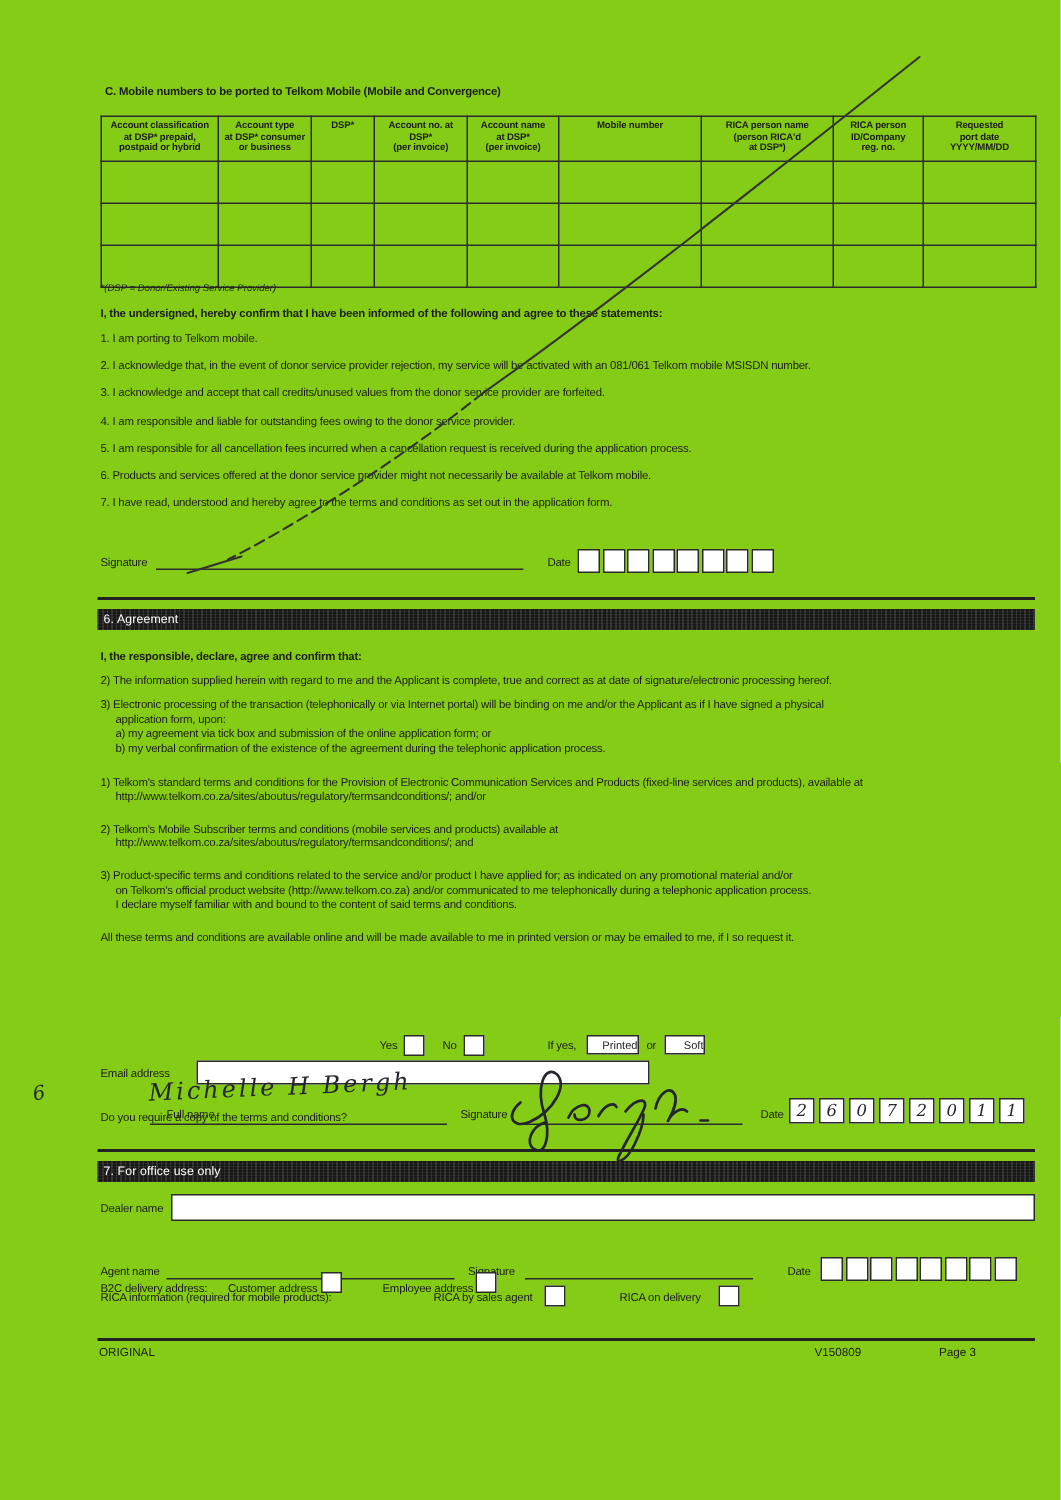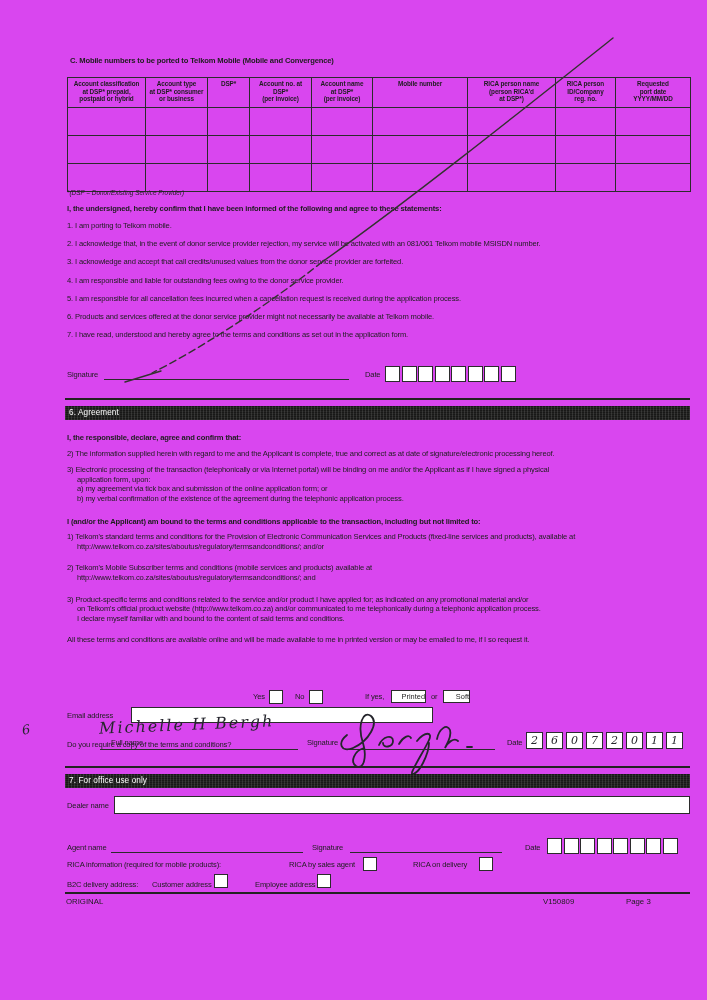--- a/index.html
+++ b/index.html
@@ -1,16 +1,16 @@
 <!DOCTYPE html>
 <html><head>
 <meta charset="utf-8">
 <style>
   html,body{margin:0;padding:0;background:#e8e8e8;}
-  .page{position:relative;width:707px;height:1000px;margin:0 auto;background:#d946ef;
+  .page{position:relative;width:707px;height:1000px;margin:0 auto;background:#84cc16;
         font-family:"Liberation Sans",sans-serif;color:#1d1d1d;overflow:hidden;}
   .abs{position:absolute;}
   .t{font-size:7.6px;letter-spacing:-0.15px;line-height:9.6px;}
   .b{font-weight:bold;}
   .it{font-style:italic;}
   .clause{white-space:pre-line;padding-left:10px;text-indent:-10px;margin-bottom:7px;}
   .bclause{white-space:pre-line;padding-left:10px;text-indent:-10px;margin-bottom:12px;}
   .bar{height:14px;background:#181817;
        background-image:repeating-linear-gradient(90deg,rgba(255,255,255,0.10) 0 1px,transparent 1px 3px),
                         repeating-linear-gradient(0deg,rgba(255,255,255,0.05) 0 1px,transparent 1px 2px);
@@ -146,21 +146,20 @@
   <div class="abs rule" style="left:65px;top:398px;width:625px;"></div>
   <div class="abs bar" style="left:65px;top:406px;width:621px;">6. Agreement</div>
 
   <div class="abs" style="left:67px;top:433px;width:623px;">
     <div class="t b" style="margin-bottom:6px;">I, the responsible, declare, agree and confirm that:</div>
     <div class="t clause">2) The information supplied herein with regard to me and the Applicant is complete, true and correct as at date of signature/electronic processing hereof.</div>
     <div class="t clause" style="margin-bottom:13px;">3) Electronic processing of the transaction (telephonically or via Internet portal) will be binding on me and/or the Applicant as if I have signed a physical
 application form, upon:
 a) my agreement via tick box and submission of the online application form; or
 b) my verbal confirmation of the existence of the agreement during the telephonic application process.</div>
-    <div class="t b" style="margin-bottom:6px;">I (and/or the Applicant) am bound to the terms and conditions applicable to the transaction, including but not limited to:</div>
     <div class="t bclause">1) Telkom's standard terms and conditions for the Provision of Electronic Communication Services and Products (fixed-line services and products), available at
 http://www.telkom.co.za/sites/aboutus/regulatory/termsandconditions/; and/or</div>
     <div class="t bclause">2) Telkom's Mobile Subscriber terms and conditions (mobile services and products) available at
 http://www.telkom.co.za/sites/aboutus/regulatory/termsandconditions/; and</div>
     <div class="t bclause">3) Product-specific terms and conditions related to the service and/or product I have applied for; as indicated on any promotional material and/or
 on Telkom's official product website (http://www.telkom.co.za) and/or communicated to me telephonically during a telephonic application process.
 I declare myself familiar with and bound to the content of said terms and conditions.</div>
     <div class="t">All these terms and conditions are available online and will be made available to me in printed version or may be emailed to me, if I so request it.</div>
   </div>
 
@@ -241,21 +240,21 @@
   </div>
 
   <div class="abs" style="left:67px;top:856px;width:623px;height:16px;">
     <span class="abs lbl" style="left:0;top:4px;">RICA information (required for mobile products):</span>
     <span class="abs lbl" style="left:222px;top:4px;">RICA by sales agent</span>
     <div class="abs cb" style="left:296px;top:1px;"></div>
     <span class="abs lbl" style="left:346px;top:4px;">RICA on delivery</span>
     <div class="abs cb" style="left:412px;top:1px;"></div>
   </div>
 
-  <div class="abs" style="left:67px;top:876px;width:623px;height:16px;text-align:right;">
+  <div class="abs" style="left:67px;top:850px;width:623px;height:16px;text-align:right;">
     <span class="abs lbl" style="left:0;top:4px;">B2C delivery address:</span>
     <span class="abs lbl" style="left:85px;top:4px;">Customer address</span>
     <div class="abs cb" style="left:147px;top:-2px;"></div>
     <span class="abs lbl" style="left:188px;top:4px;">Employee address</span>
     <div class="abs cb" style="left:250px;top:-2px;"></div>
   </div>
 
   <div class="abs rule" style="left:65px;top:892px;width:625px;"></div>
   <span class="abs" style="left:66px;top:897px;font-size:7.8px;">ORIGINAL</span>
   <span class="abs" style="left:543px;top:897px;font-size:7.8px;">V150809</span>

